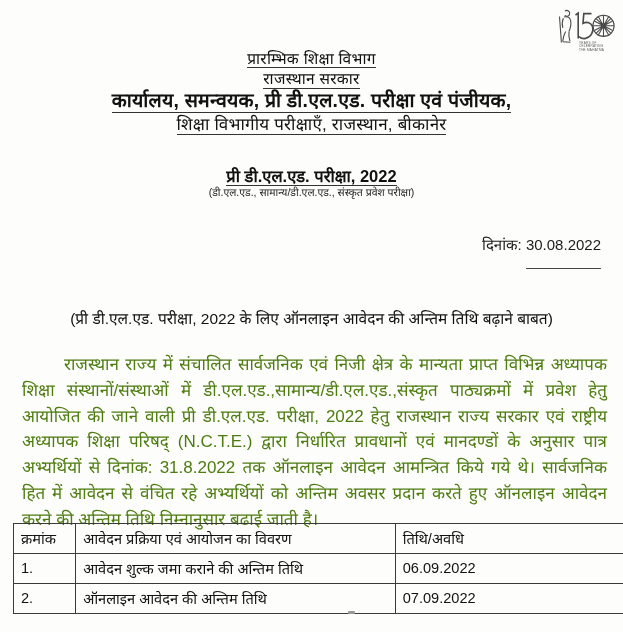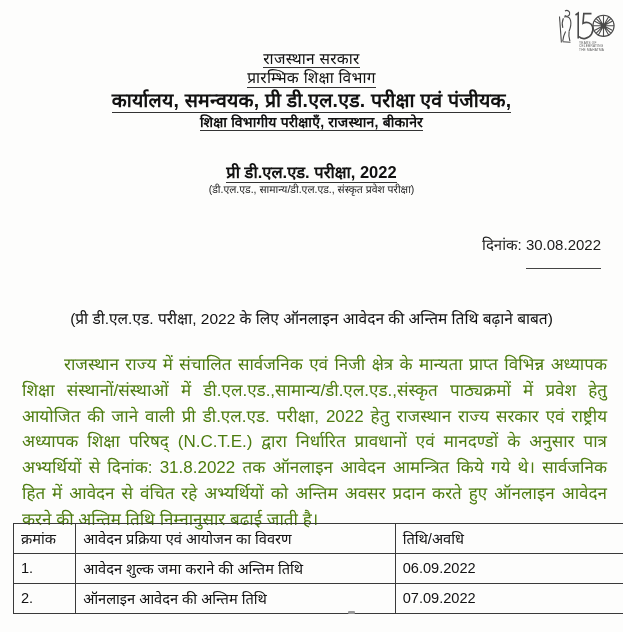--- a/index.html
+++ b/index.html
@@ -61,22 +61,22 @@
     letter-spacing: .3px;
     margin-bottom: 2px;
   }
   .h-office {
     font-size: 19.5px;
     font-weight: 700;
     letter-spacing: .2px;
     margin-bottom: 2px;
   }
   .h-office2 {
-    font-size: 14px;
-    font-weight: 700;
+    font-size: 17px;
+    font-weight: 400;
     letter-spacing: .2px;
     margin-bottom: 6px;
   }
   .h-exam {
     font-size: 16.5px;
     font-weight: 600;
     margin-bottom: 1px;
     margin-top: 32px;
   }
   .h-sub {
@@ -245,25 +245,25 @@
       </g>
       <g fill="#5a5a5a" font-family="'Liberation Sans', sans-serif" font-size="3.1" letter-spacing=".25">
         <text x="26" y="41.5">YEARS OF</text>
         <text x="26" y="45.3">CELEBRATING</text>
         <text x="26" y="49.1">THE MAHATMA</text>
       </g>
     </svg>
   </div>
 
   <div class="header">
+    <div class="hline h-dept">
+      <span class="u">प्रारम्भिक शिक्षा विभाग</span>
+    </div>
     <div class="hline h-govt">
       <span class="u">राजस्थान सरकार</span>
-    </div>
-    <div class="hline h-dept">
-      <span class="u">प्रारम्भिक शिक्षा विभाग</span>
     </div>
     <div class="hline h-office">
       <span class="u">कार्यालय, समन्वयक, प्री डी.एल.एड. परीक्षा एवं पंजीयक,</span>
     </div>
     <div class="hline h-office2">
       <span class="u">शिक्षा विभागीय परीक्षाएँ, राजस्थान, बीकानेर</span>
     </div>
     <div class="hline h-exam">
       <span class="u">प्री डी.एल.एड. परीक्षा, 2022</span>
     </div>

